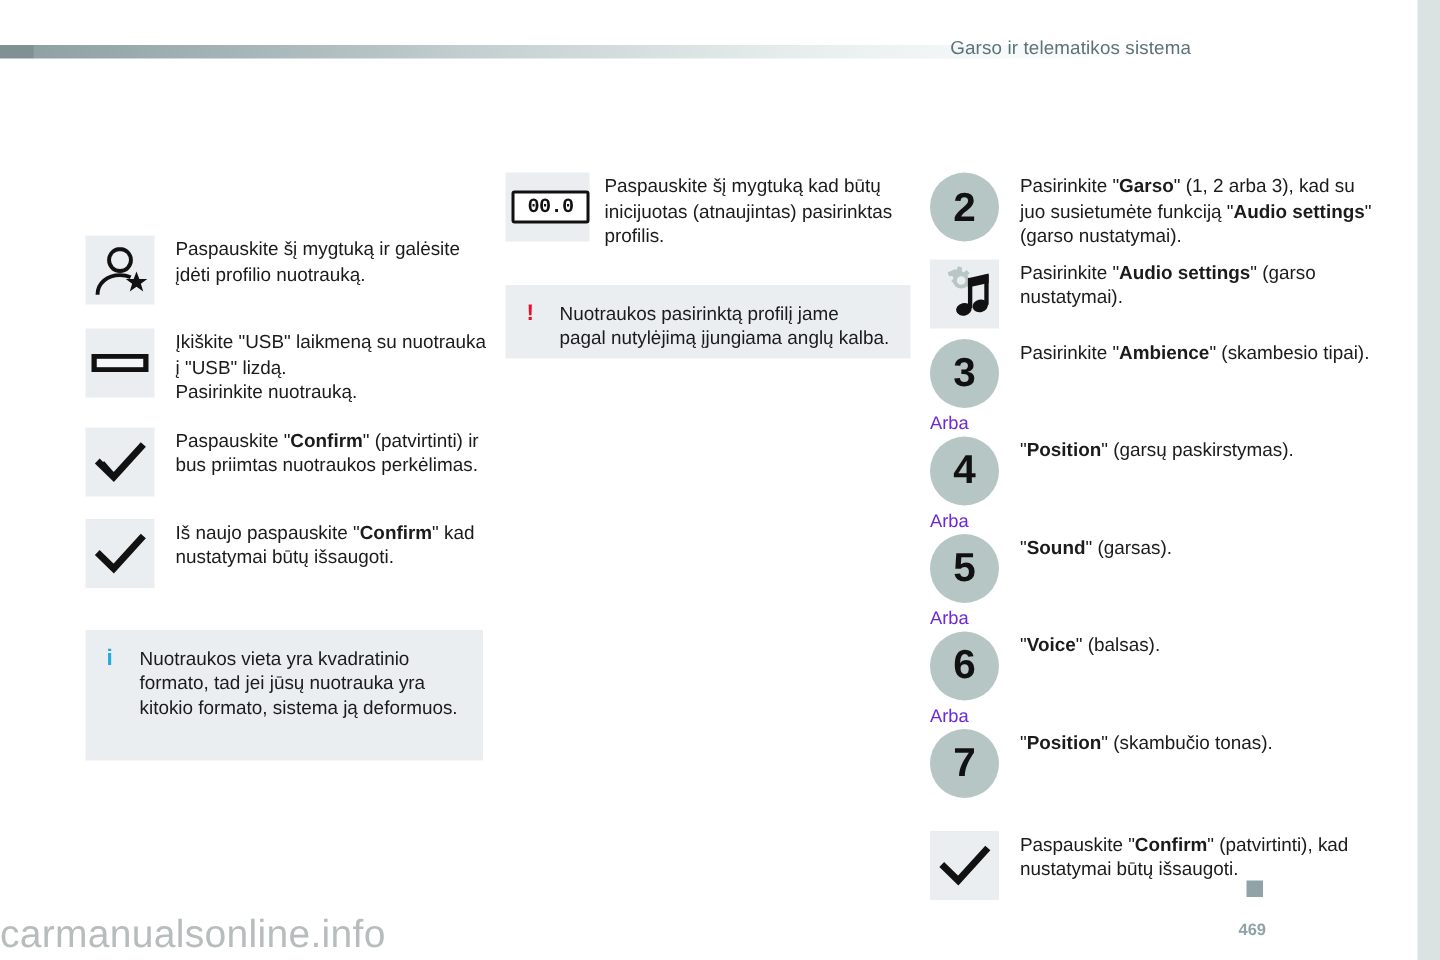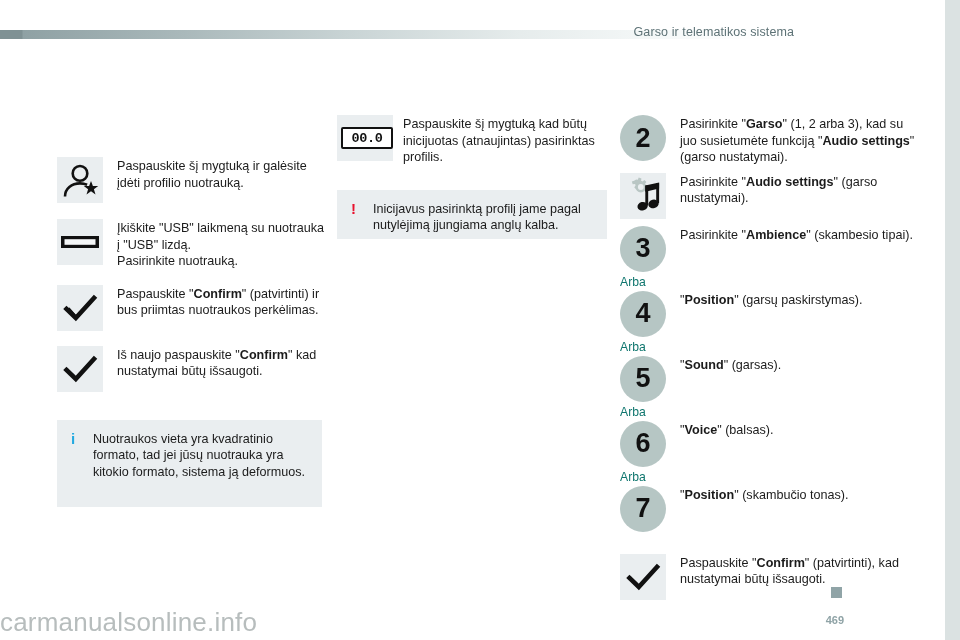--- a/index.html
+++ b/index.html
@@ -123,21 +123,21 @@
     font-size: 12.6px;
     line-height: 16.5px;
     margin-left: 6px;
   }
   .marker-info { color: #24a9e0; }
   .marker-warn { color: #e8112d; }
 
   
   .arba {
     font-size: 12.2px;
-    color: #0f766e;
+    color: #6d28d9;
     margin: 3px 0 2px 0;
     line-height: 14px;
   }
 
   
   .glyph { position: absolute; left: 0; top: 0; width: 46px; height: 46px; }
 
   
   .readout {
     width: 52px;
@@ -252,21 +252,21 @@
 
     <div class="row" style="margin-bottom:24px;">
       <div class="tile-readout">
         <div class="readout">00.0</div>
       </div>
       <div class="txt" style="margin-left:10px;">Paspauskite šį mygtuką kad būtų inicijuotas (atnaujintas) pasirinktas profilis.</div>
     </div>
 
     <div class="callout" style="width:270px;height:49px;">
       <div class="marker marker-warn">!</div>
-      <div class="ctxt">Inicijavus pasirinktą profilį jame pagal nutylėjimą įjungiama anglų kalba.</div>
+      <div class="ctxt">Nuotraukos pasirinktą profilį jame pagal nutylėjimą įjungiama anglų kalba.</div>
     </div>
   </div>
 
   <div class="col" id="col-right">
 
     <div class="row" style="margin-bottom:7px;">
       <div class="circle">2</div>
       <div class="txt">Pasirinkite "<b>Garso</b>" (1, 2 arba 3), kad su juo susietumėte funkciją "<b>Audio settings</b>" (garso nustatymai).</div>
     </div>
 

